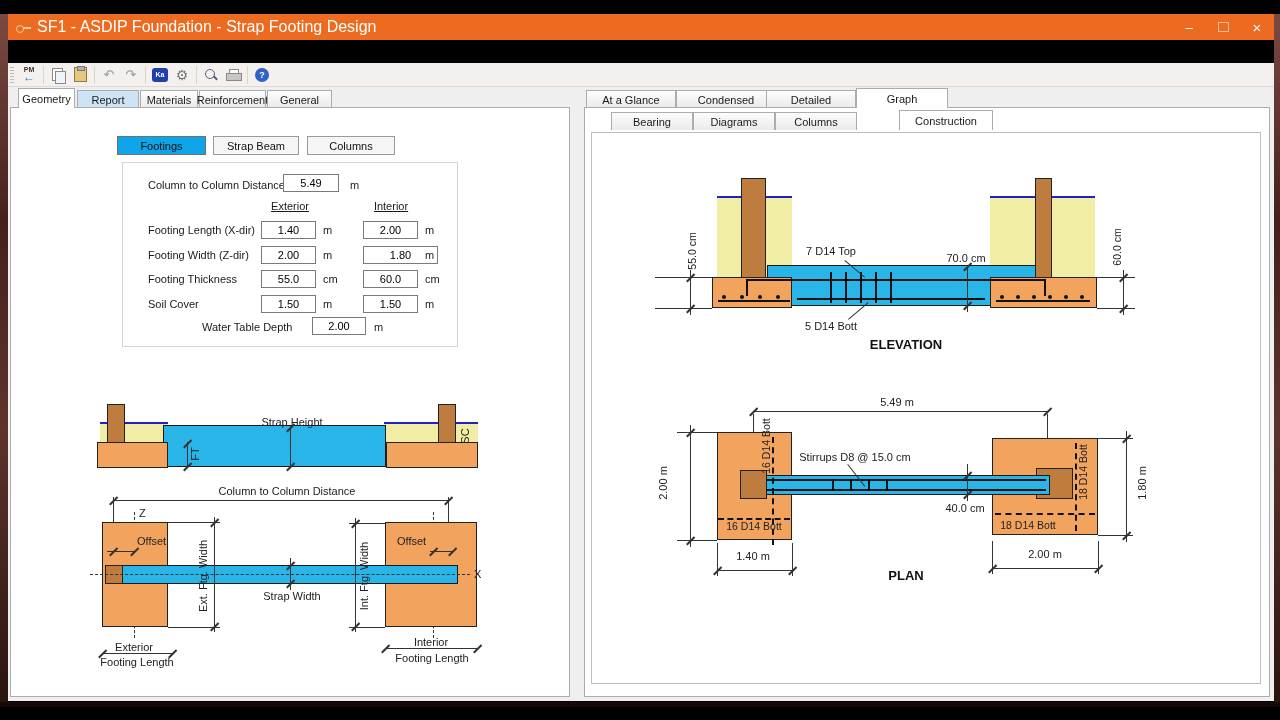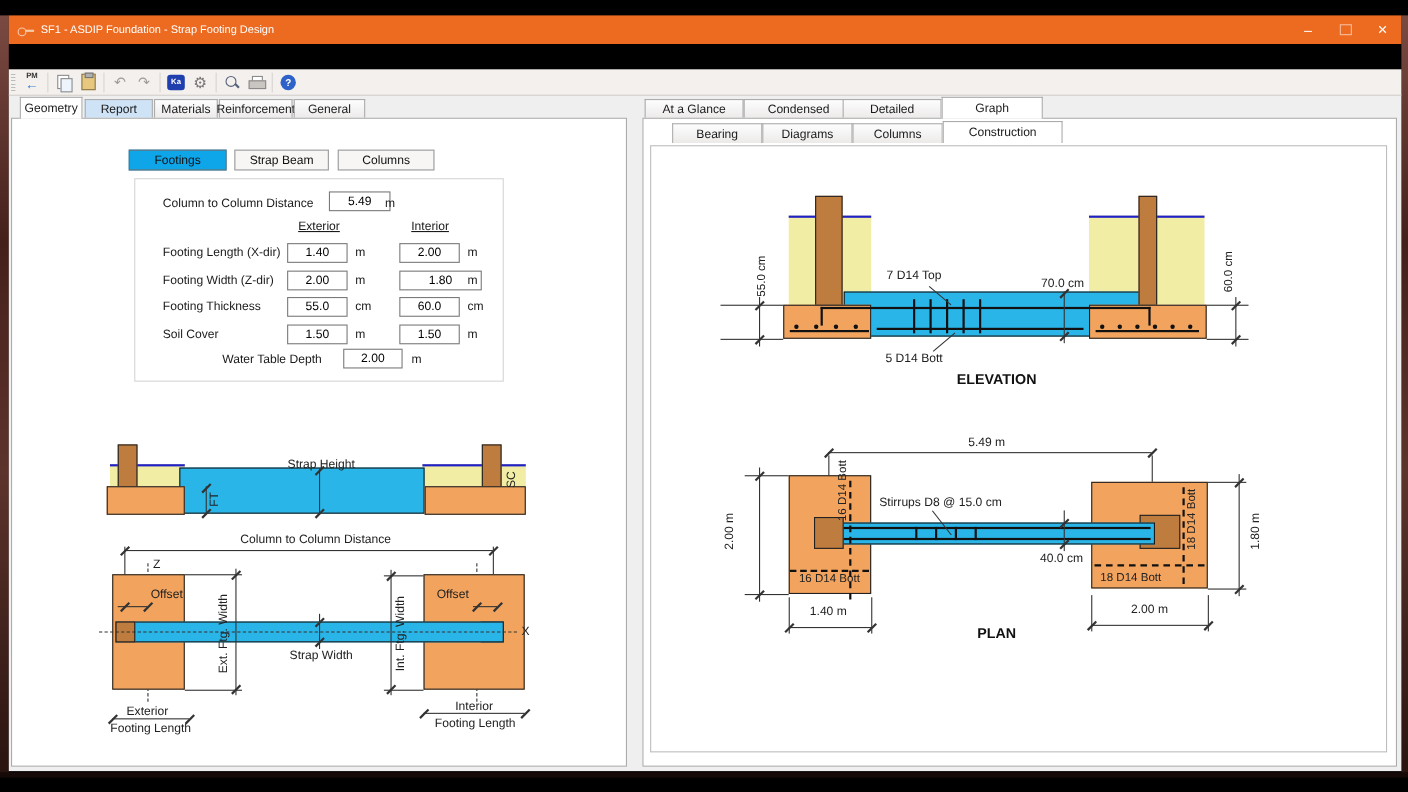--- a/index.html
+++ b/index.html
@@ -3,21 +3,21 @@
 <meta charset="utf-8">
 <style>
   html,body{margin:0;padding:0;background:#000;}
   .screen{position:relative;width:1280px;height:720px;background:#000;overflow:hidden;
           font-family:"Liberation Sans",sans-serif;}
   .layer{position:absolute;inset:0;}
   .abs{position:absolute;box-sizing:border-box;}
   
   .titlebar{position:absolute;left:8px;top:14px;width:1266px;height:26px;background:#ED6A21;
             display:flex;align-items:center;color:#fff;}
-  .title-text{font-size:10px;margin-left:6px;}
+  .title-text{font-size:16px;margin-left:6px;}
   .app-icon{width:15px;height:9px;margin-left:8px;position:relative;}
   .app-icon .k1{position:absolute;left:0;top:2px;width:6px;height:6px;border:1.5px solid #f6c9a8;border-radius:50%;}
   .app-icon .k2{position:absolute;left:7px;top:4px;width:8px;height:2px;background:#f6c9a8;}
   .win-controls{margin-left:auto;display:flex;height:100%;}
   .win-btn{width:34px;height:100%;display:flex;align-items:center;justify-content:center;font-size:13px;color:#fff;}
   .maxbox{width:9px;height:8px;border:1px solid rgba(255,255,255,.55);}
   .menubar{position:absolute;left:8px;top:40px;width:1266px;height:23px;background:#FBF8F6;
            display:flex;align-items:center;padding-left:8px;box-sizing:border-box;}
   .menu-item{font-size:12px;color:#1a1a1a;padding:2px 10px;}
   .toolbar{position:absolute;left:8px;top:63px;width:1266px;height:24px;background:#F4F0ED;
@@ -163,21 +163,21 @@
     <div class="page" style="left:10px;top:107px;width:560px;height:590px;"></div>
   </div>
 
   <div class="layer">
     <div class="btn active" style="left:117px;top:136px;width:89px;">Footings</div>
     <div class="btn" style="left:213px;top:136px;width:86px;">Strap Beam</div>
     <div class="btn" style="left:307px;top:136px;width:88px;">Columns</div>
 
     <div class="groupbox" style="left:122px;top:162px;width:336px;height:185px;"></div>
     <div class="flabel" style="left:148px;top:179px;">Column to Column Distance</div>
-    <input class="fin" style="left: 283px; top: 174px; width: 56px; margin-left: 16px;" value="5.49">
+    <input class="fin" style="left: 283px; top: 174px; width: 56px;" value="5.49">
     <div class="flabel" style="left:350px;top:179px;">m</div>
 
     <div class="hdr" style="left:260px;top:200px;">Exterior</div>
     <div class="hdr" style="left:361px;top:200px;">Interior</div>
 
     <div class="flabel" style="left:148px;top:224px;">Footing Length (X-dir)</div>
     <input class="fin" style="left: 261px; top: 221px; width: 55px;" value="1.40">
     <div class="flabel" style="left:323px;top:224px;">m</div>
     <input class="fin" style="left: 363px; top: 221px; width: 55px;" value="2.00">
     <div class="flabel" style="left:425px;top:224px;">m</div>
@@ -279,21 +279,21 @@
 
   <div class="layer">
     <div class="tab" style="left:586px;top:90px;width:90px;">At a Glance</div>
     <div class="tab" style="left:676px;top:90px;width:100px;">Condensed</div>
     <div class="tab" style="left:766px;top:90px;width:90px;">Detailed</div>
     <div class="tab active" style="left:856px;top:88px;width:92px;">Graph</div>
     <div class="page" style="left:584px;top:107px;width:686px;height:590px;"></div>
     <div class="tab" style="left:611px;top:112px;width:82px;">Bearing</div>
     <div class="tab" style="left:693px;top:112px;width:82px;">Diagrams</div>
     <div class="tab" style="left:775px;top:112px;width:82px;">Columns</div>
-    <div class="tab active" style="left:857px;top:110px;width:109px;">Construction</div>
+    <div class="tab active" style="left:899px;top:110px;width:94px;">Construction</div>
     <div class="page" style="left:591px;top:132px;width:670px;height:552px;border-color:#BDBDBD;"></div>
   </div>
 
   <div class="layer">
     <div class="soil" style="left:717px;top:196px;width:75px;height:82px;"></div>
     <div class="soil" style="left:990px;top:196px;width:105px;height:81px;"></div>
     <div class="beam" style="left:767px;top:265px;width:270px;height:41px;"></div>
     <div class="col" style="left:741px;top:178px;width:25px;height:100px;"></div>
     <div class="col" style="left:1035px;top:178px;width:17px;height:100px;"></div>
     <div class="conc" style="left:712px;top:277px;width:80px;height:31px;"></div>

